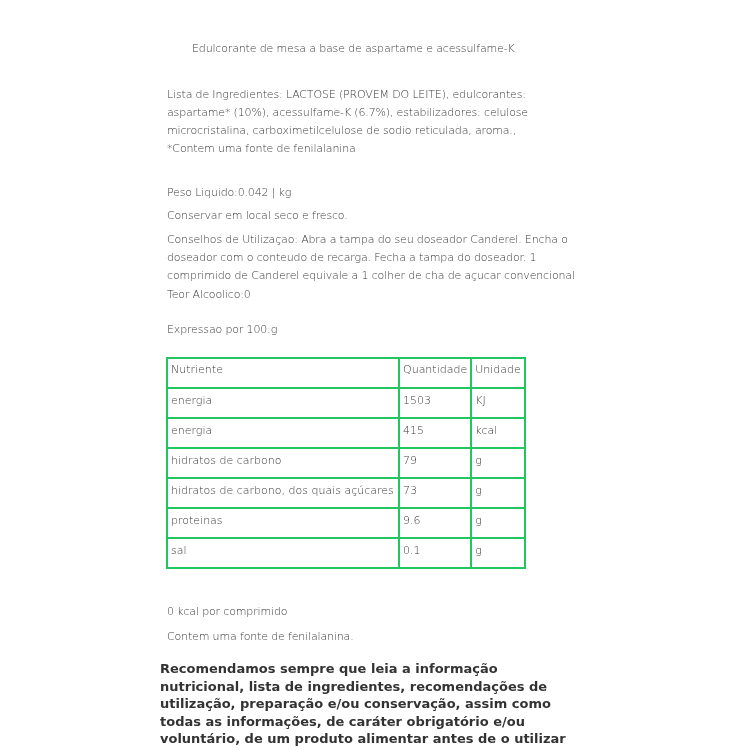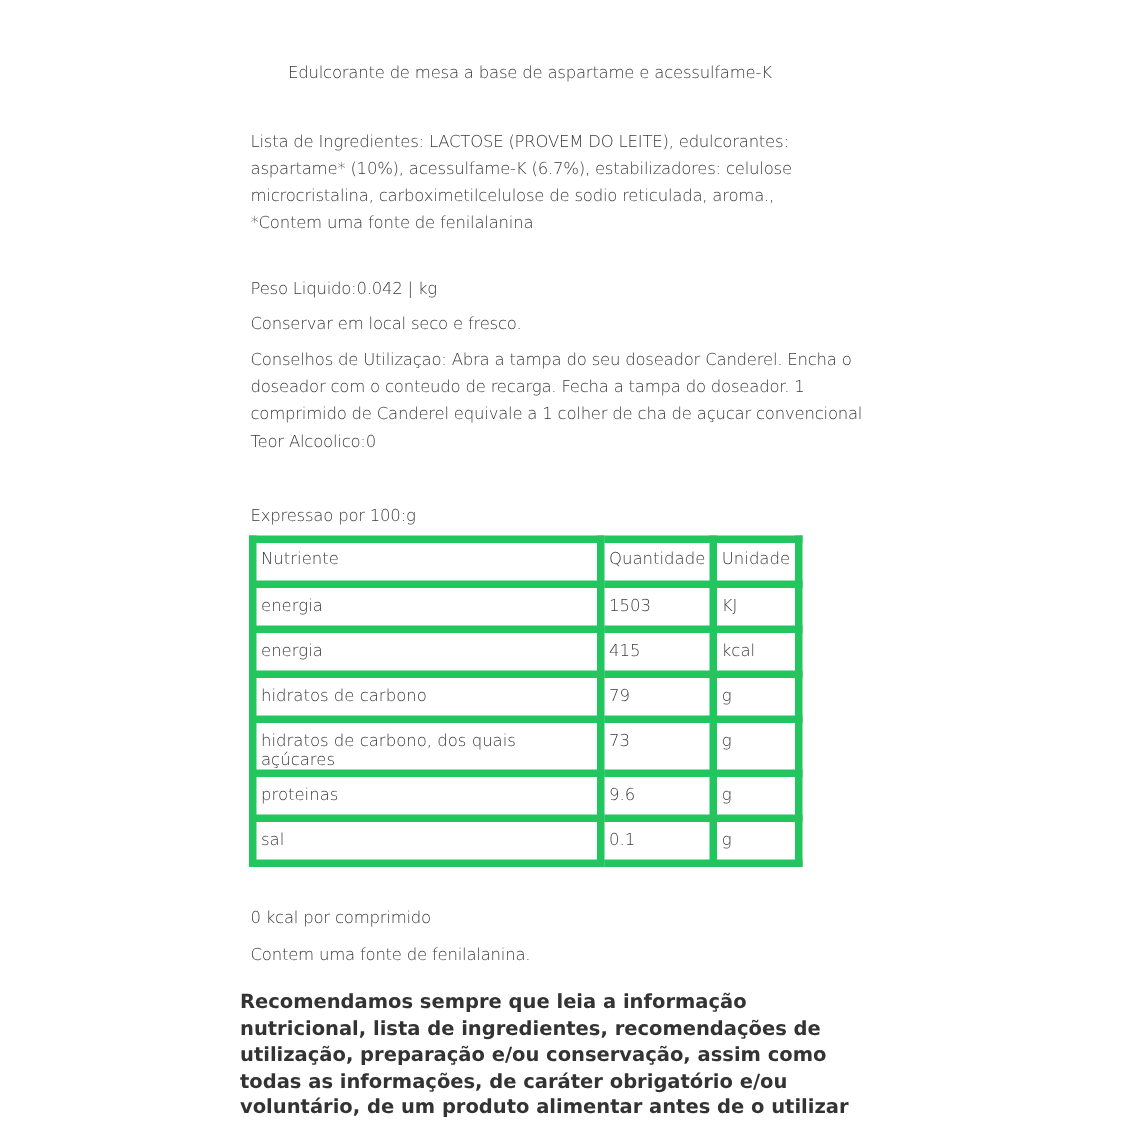--- a/index.html
+++ b/index.html
@@ -8,33 +8,33 @@
     font-family: "DejaVu Sans", sans-serif; color: #333333;
   }
   .light { font-weight: 200; color: #3a3a3a; font-size: 11px; letter-spacing: -0.15px; }
   .block { position: absolute; left: 167px; width: 400px; line-height: 18px; margin: 0; }
   #subtitle { top: 40px; margin-left: 25px; }
   #ingredients { top: 86px; width: 380px; }
   #peso { top: 184px; }
   #conservar { top: 207px; }
   #conselhos { top: 231px; width: 410px; }
   #teor { top: 286px; }
-  #expressao { top: 335px; }
+  #expressao { top: 321px; }
   #kcal { top: 603px; }
   #contem { top: 628px; }
   #recomendamos {
     position: absolute; left: 156px; top: 656px; width: 420px;
     font-size: 13px; line-height: 17.5px; color: #333; font-weight: 700; margin: 4px;
   }
   table.nut {
     position: absolute; left: 166px; top: 357px;
     border-collapse: collapse; font-size: 11px; font-weight: 200; color: #3a3a3a;
   }
   table.nut td, table.nut th {
-    border: 5px solid #22c55e; height: 30px; padding: 0 3px; text-align: left;
+    border: 2px solid #22c55e; height: 30px; padding: 0 3px; text-align: left;
     font-weight: 200; vertical-align: top; padding-top: 5px; box-sizing: border-box;
   }
   table.nut th { padding-top: 4px; }
   .c1 { width: 232px; }
   .c2 { width: 72px; }
   .c3 { width: 53px; }
 </style>
 </head>
 <body>
 

